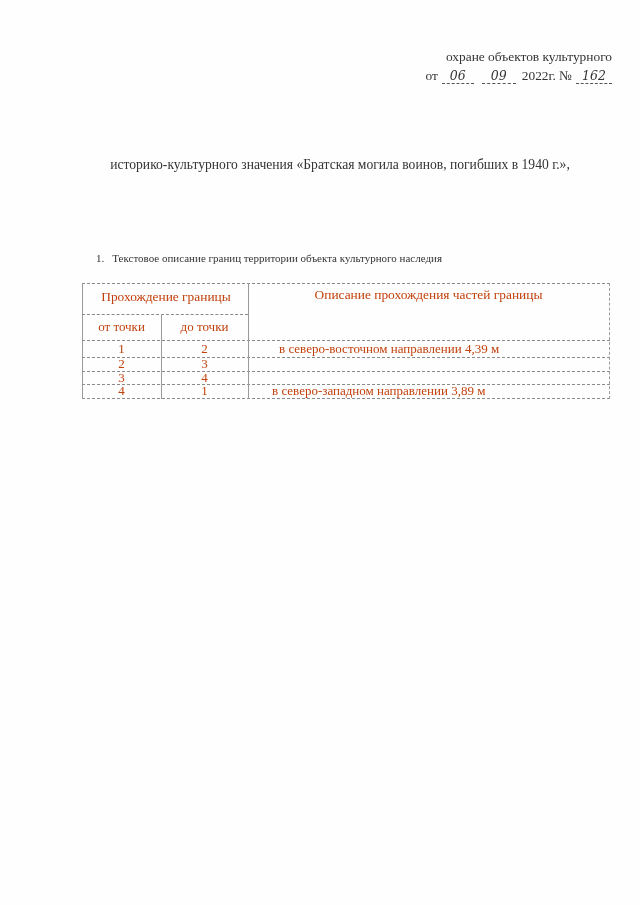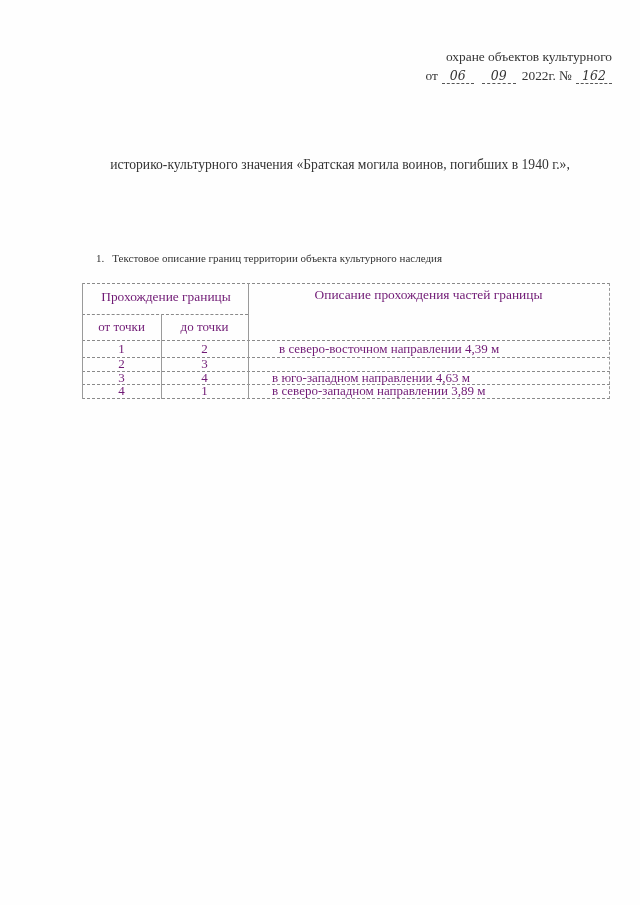--- a/index.html
+++ b/index.html
@@ -84,21 +84,21 @@
       height: 0;
       border-top: 1px dashed #8a8a8a;
     }
     .vline {
       width: 0;
       border-left: 1px solid #9a9a9a;
     }
     .cell {
       position: absolute;
       font-size: 13px;
-      color: #701a75;
+      color: #c2410c;
       white-space: nowrap;
     }
     .cell.center { text-align: center; }
   </style>
 </head>
 <body>
 
 <div class="page">
 
   <div class="appendix">
@@ -138,20 +138,19 @@
 
     <div class="cell center" style="left:0; width:79px; top:58px;">1</div>
     <div class="cell center" style="left:79px; width:87px; top:58px;">2</div>
     <div class="cell" style="left:197px; top:58px;">в северо-восточном направлении 4,39 м</div>
 
     <div class="cell center" style="left:0; width:79px; top:73px;">2</div>
     <div class="cell center" style="left:79px; width:87px; top:73px;">3</div>
 
     <div class="cell center" style="left:0; width:79px; top:87px;">3</div>
     <div class="cell center" style="left:79px; width:87px; top:87px;">4</div>
-    <div class="cell" style="left:190px; top:87px;">в юго-западном направлении 4,63 м</div>
 
     <div class="cell center" style="left:0; width:79px; top:100px;">4</div>
     <div class="cell center" style="left:79px; width:87px; top:100px;">1</div>
     <div class="cell" style="left:190px; top:100px;">в северо-западном направлении 3,89 м</div>
   </div>
 
 </div>
 
 </body></html>

